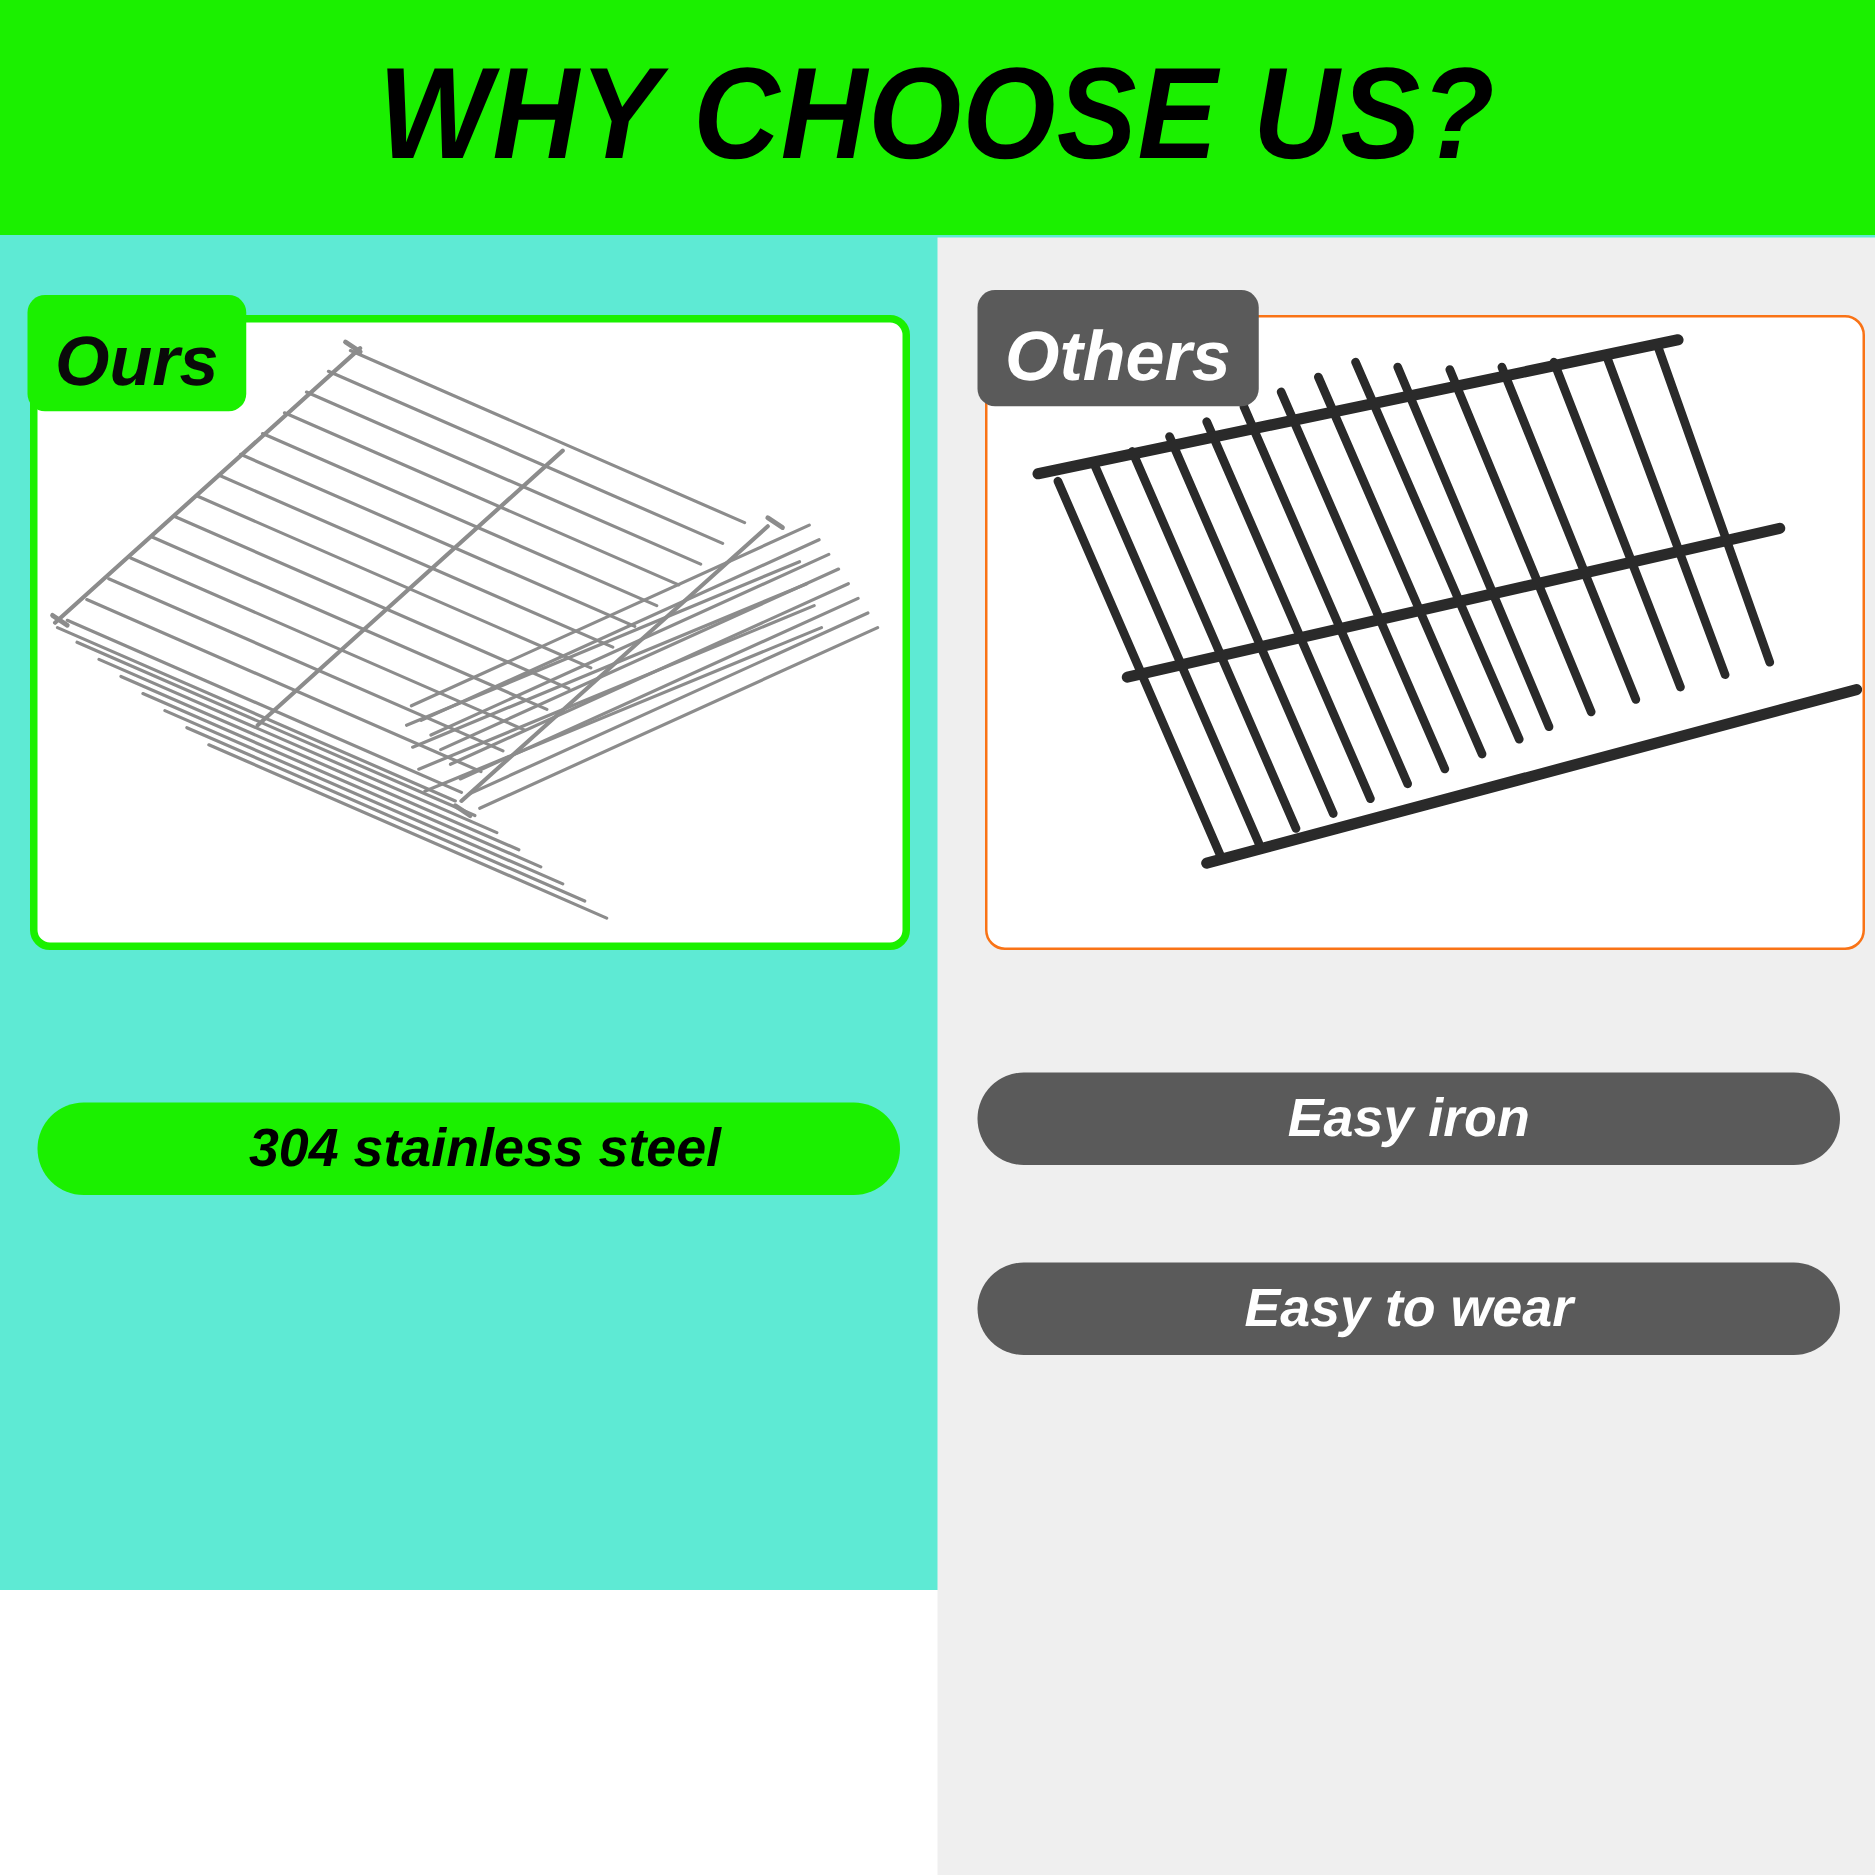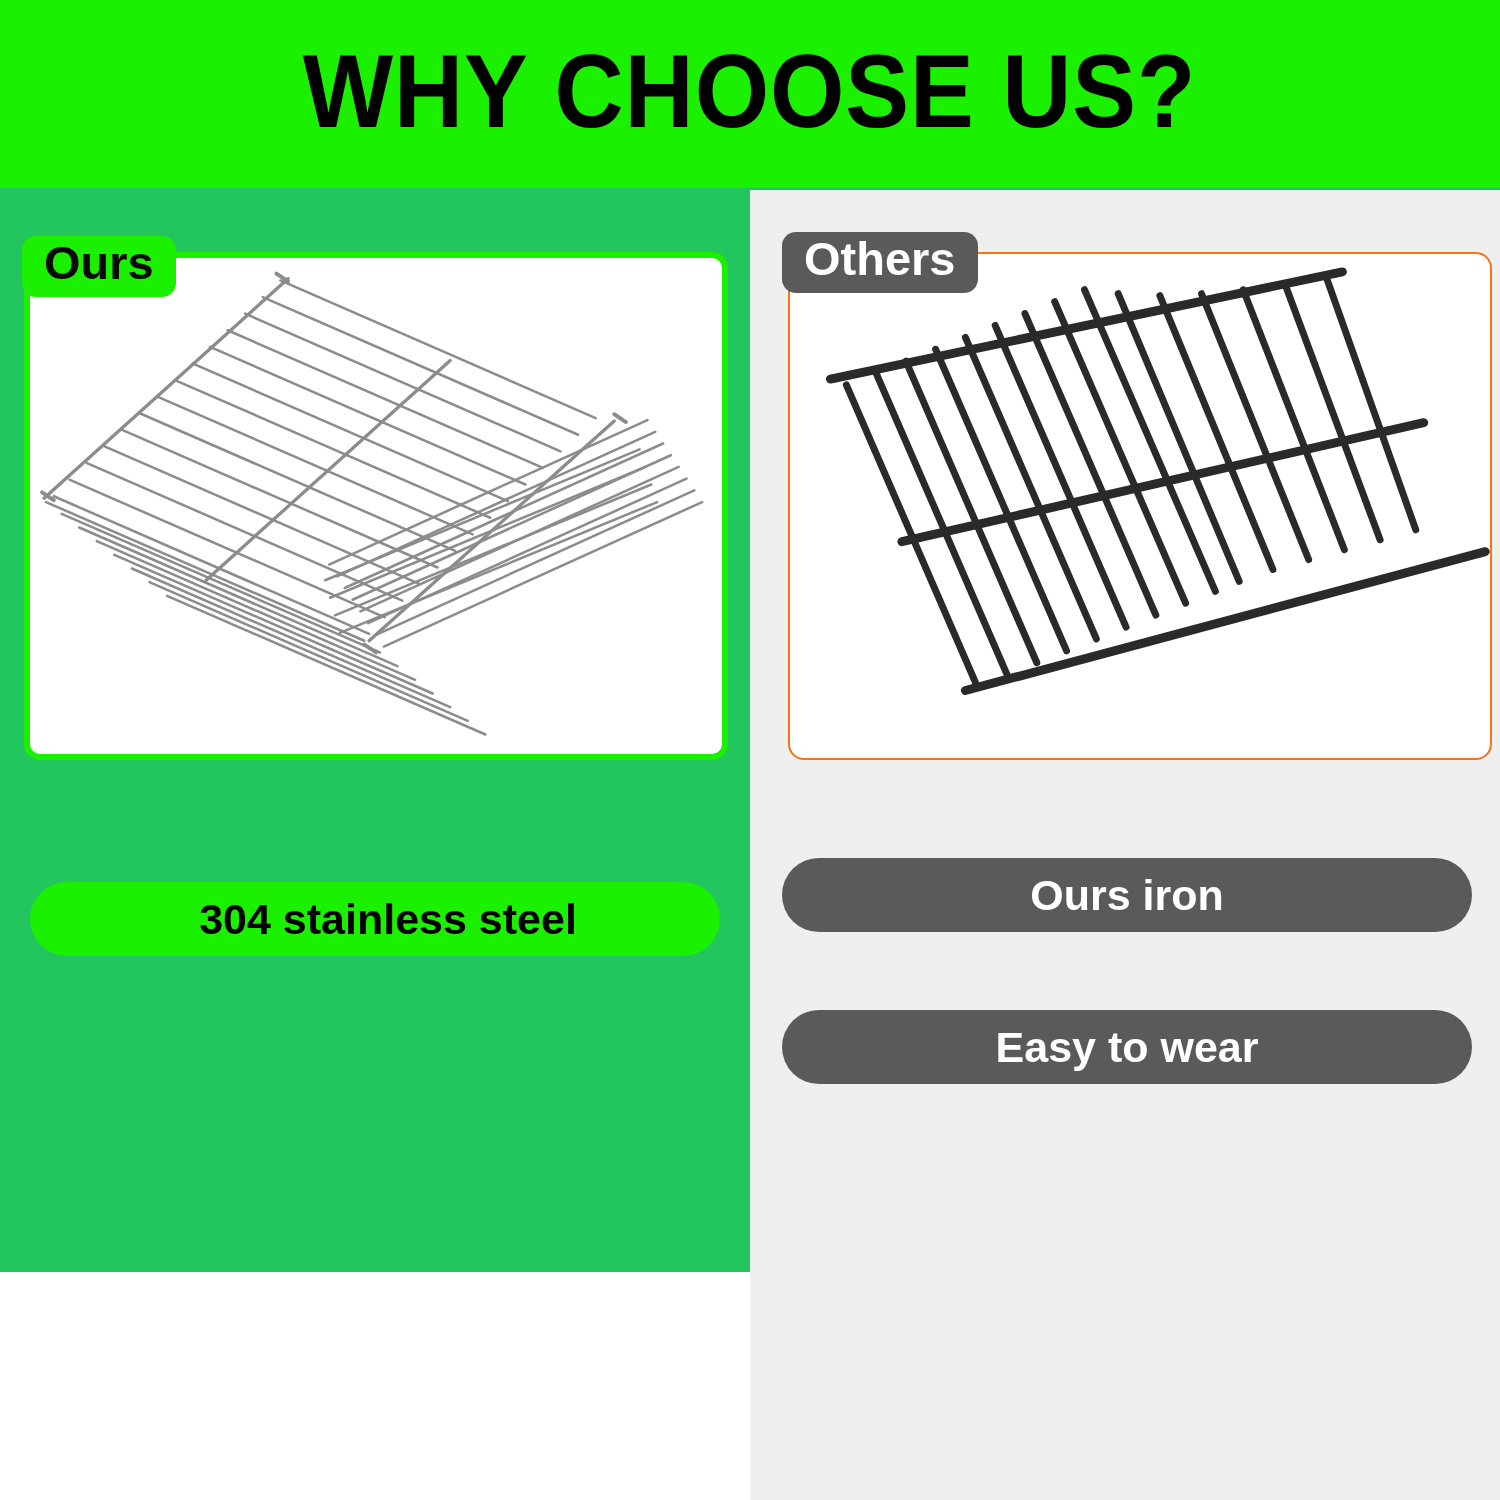--- a/index.html
+++ b/index.html
@@ -11,21 +11,22 @@
     height: 1500px;
     background: #ffffff;
     font-family: "Liberation Sans", sans-serif;
     overflow: hidden;
   }
 
   .page {
     position: relative;
     width: 1500px;
     height: 1272px;
-    background: #22c55e;
+    background: #5eead4;
+    font-style: italic;
   }
 
   
   .right-bg {
     position: absolute;
     left: 750px;
     top: 190px;
     width: 750px;
     height: 1310px;
     background: #efefef;
@@ -71,23 +72,23 @@
   }
   .panel-others {
     left: 788px;
     border: 2px solid #f97316;
   }
 
   .panel-badge {
     position: absolute;
     top: -22px;
     left: -8px;
-    padding: 2px 22px 10px 22px;
+    padding: 24px 22px 10px 22px;
     border-radius: 14px;
-    font-size: 47px;
+    font-size: 56px;
     font-weight: 700;
     line-height: 1.05;
     white-space: nowrap;
   }
   .badge-ours {
     background: #1bf000;
     color: #0a0a0a;
   }
   .badge-others {
     background: #5a5a5a;
@@ -248,17 +249,17 @@
     </div>
 
     <div class="panel-badge badge-others">Others</div>
   </div>
 
   <div class="pill-col pill-col-ours">
     <div class="pill pill-green">304 stainless steel</div>
   </div>
 
   <div class="pill-col pill-col-others">
-    <div class="pill pill-gray">Ours iron</div>
+    <div class="pill pill-gray">Easy iron</div>
     <div class="pill pill-gray">Easy to wear</div>
   </div>
 
 </div>
 
 </body></html>

